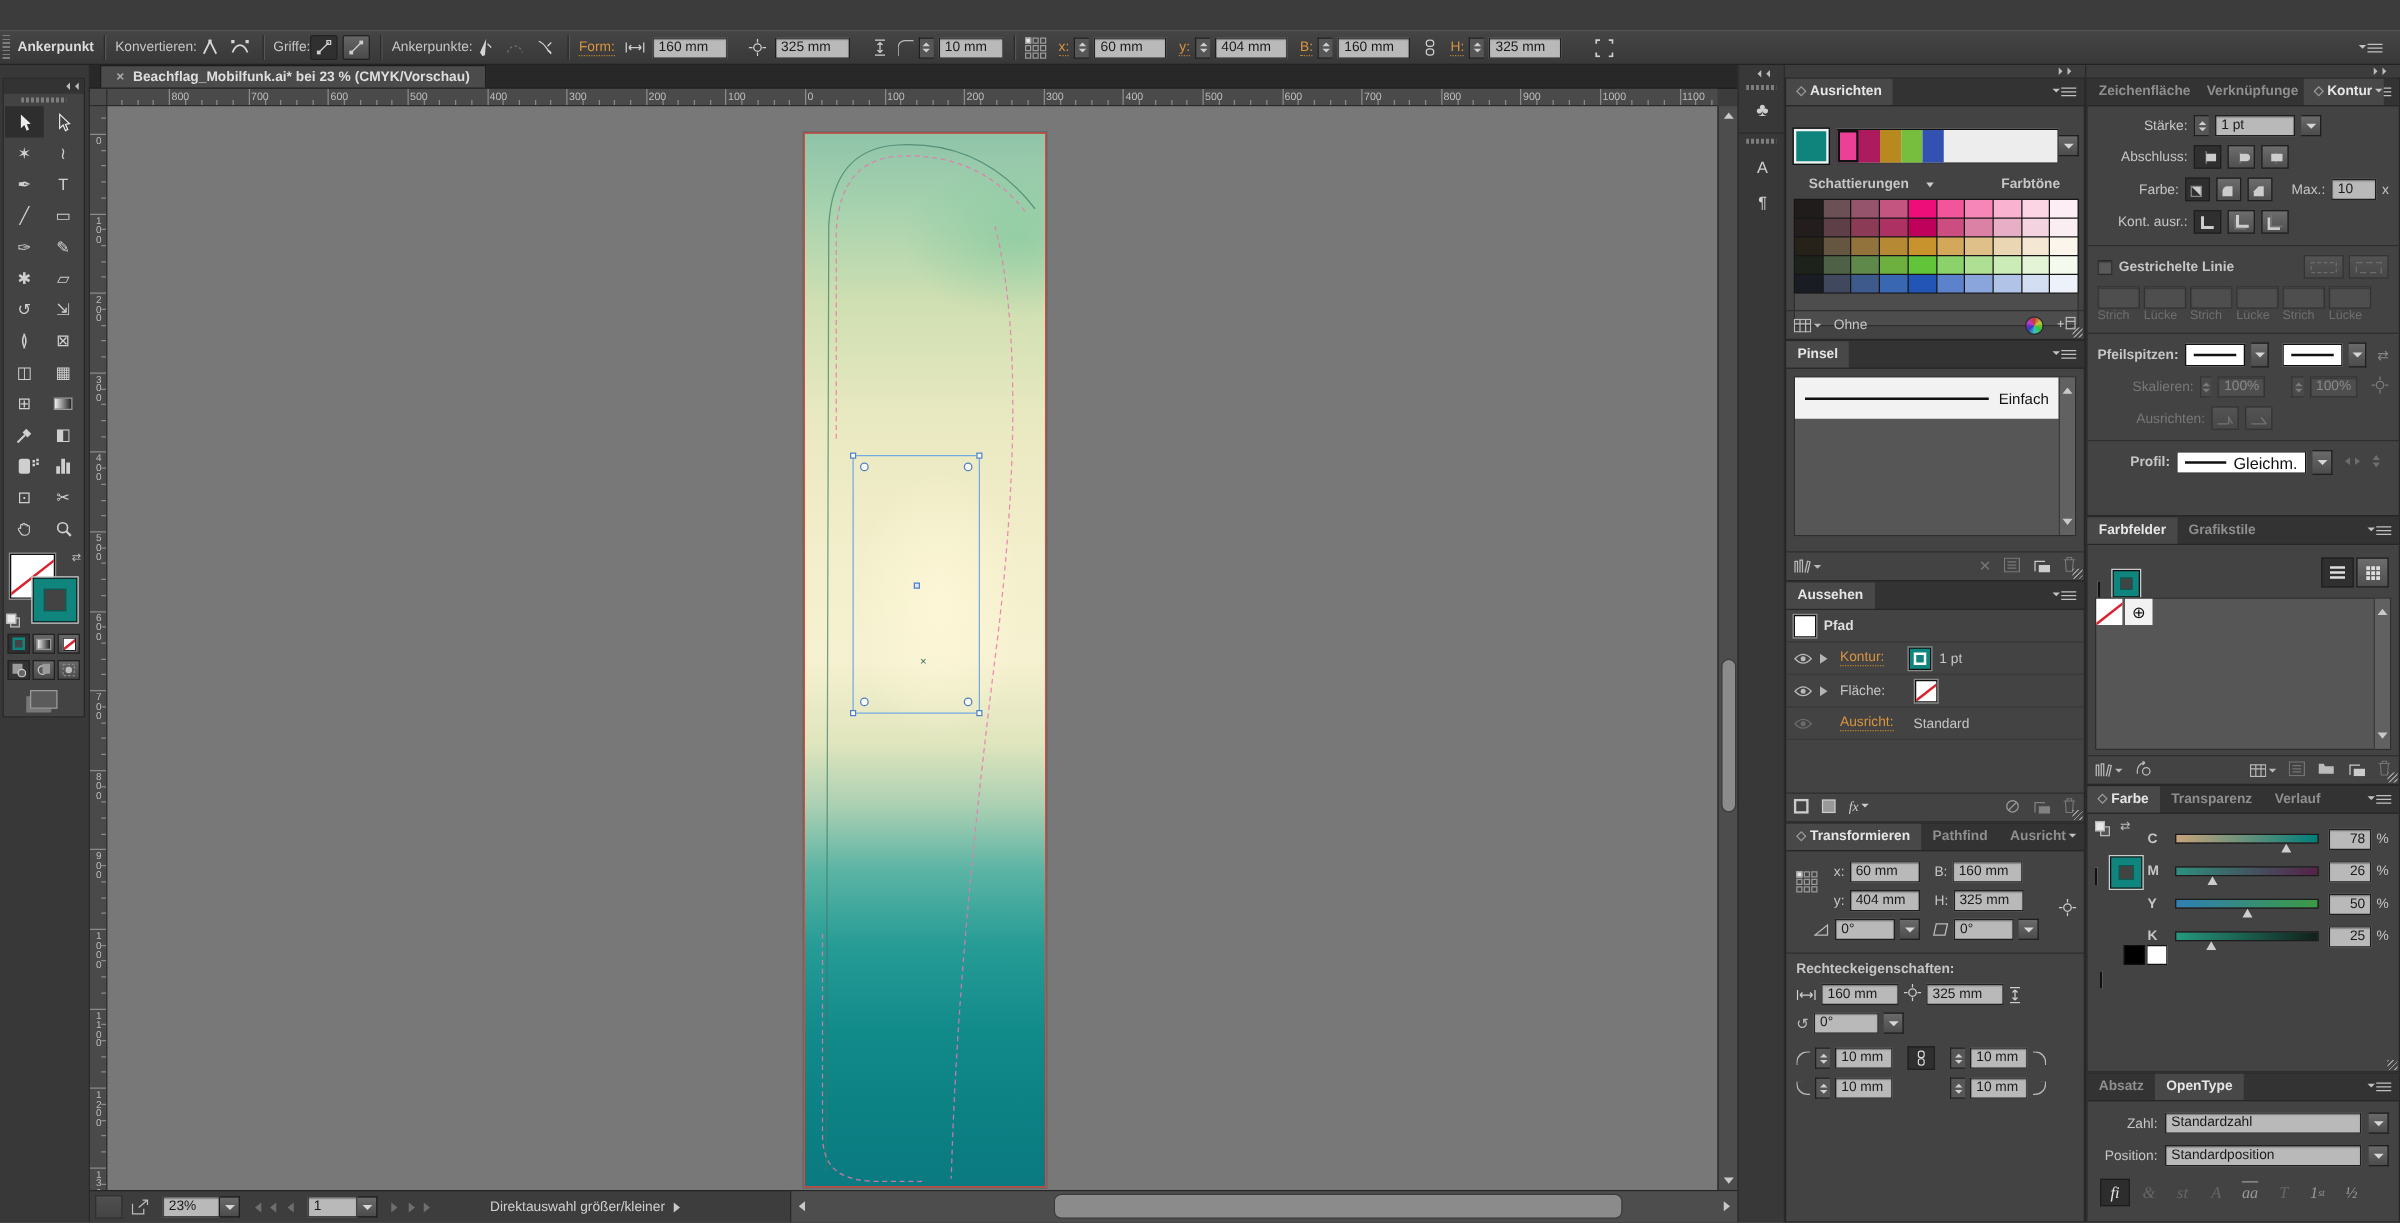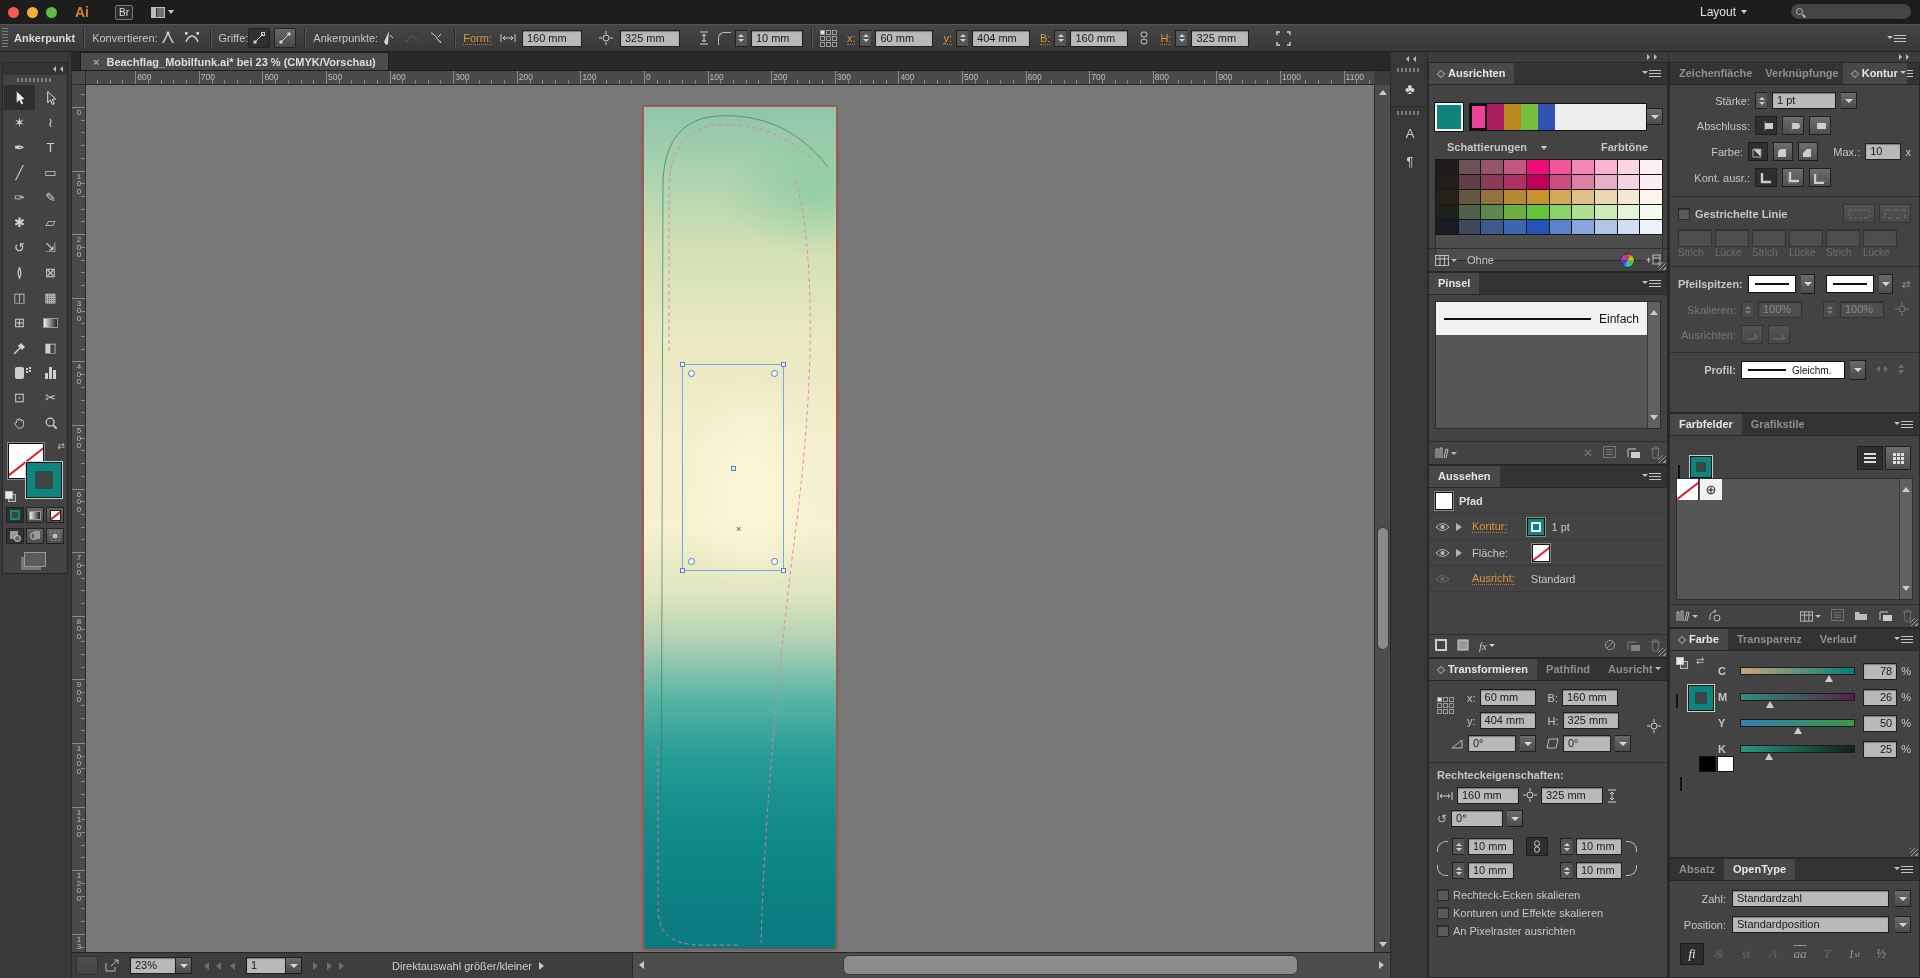--- a/index.html
+++ b/index.html
@@ -3,21 +3,21 @@
 <meta charset="utf-8">
 <style>
   * { margin:0; padding:0; box-sizing:border-box; }
   html,body { width:1920px; height:978px; overflow:hidden; background:#3f3f3f;
               font-family:"Liberation Sans", sans-serif; }
   #app { position:relative; width:1920px; height:978px; background:#3c3c3c; font-size:11px; color:#c8c8c8; }
 
   
   .abs { position:absolute; }
   .lbl { color:#c6c6c6; font-size:11px; white-space:nowrap; }
-  .lbl-dim { color:#787878; }
+  .lbl-dim { color:#787878;margin-left:28px; }
   .lbl-orange { color:#d9953f; border-bottom:1px dotted #b87f35; padding-bottom:0; }
   .field { background:#b9b9b9; color:#1a1a1a; border:1px solid #1f1f1f; height:17px; line-height:15px;
            font-size:11px; padding:0 4px; white-space:nowrap; box-shadow:inset 0 1px 1px rgba(0,0,0,.35); }
   .field.dis { background:#4e4e4e; color:#8a8a8a; border-color:#333; }
   .stepper { width:12px; height:17px; background:#565656; border:1px solid #1f1f1f; border-right:none;
              display:flex; flex-direction:column; align-items:center; justify-content:center; gap:2px; }
   .stepper i, .caret-up, .caret-down { width:0; height:0; border-left:3px solid transparent; border-right:3px solid transparent; }
   .stepper i.u { border-bottom:3px solid #cfcfcf; } .stepper i.d { border-top:3px solid #cfcfcf; }
   .combo-btn { width:16px; height:17px; background:linear-gradient(#6a6a6a,#4c4c4c); border:1px solid #1f1f1f; border-left:none;
                display:flex; align-items:center; justify-content:center; }
@@ -195,38 +195,20 @@
   .ot-btn { width:24px; height:22px; display:flex; align-items:center; justify-content:center; font-size:13px;
             color:#9a9a9a; font-family:"Liberation Serif", serif; font-style:italic; }
   .ot-btn.active { background:#2d2d2d; border:1px solid #1d1d1d; color:#e6e6e6; }
   .ot-btn.dis { opacity:.4; }
 </style>
 </head>
 <body>
 
 <div id="app">
 
-  <div id="menubar" class="abs">
-    <span class="tl" style="background:#f25a53"></span>
-    <span class="tl" style="background:#f0b13c"></span>
-    <span class="tl" style="background:#62ba46"></span>
-    <span id="ai-logo">Ai</span>
-    <span id="bridge-btn">Br</span>
-    <span id="workspace-btn">
-      <span class="ws-ico"></span>
-      <b class="caret-down" style="border-top:4px solid #ccc"></b>
-    </span>
-    <span id="layout-btn">
-      <span>Layout</span>
-      <b class="caret-down" style="border-top:4px solid #ccc"></b>
-    </span>
-    <span id="search-box">
-      <span class="mag"></span>
-    </span>
-  </div>
 
   <div id="controlbar" class="abs">
     <span style="width:6px;height:20px;margin-left:2px;background:repeating-linear-gradient(#7d7d7d 0 1px,transparent 1px 3px)"></span>
     <span class="lbl" style="margin-left:6px;font-weight:bold;color:#dcdcdc">Ankerpunkt</span>
     <span class="sep"></span>
     <span class="lbl">Konvertieren:</span>
     <span class="cb-group">
       <span class="cb-ico">
           <svg width="16" height="16" viewBox="0 0 16 16">
             <path d="M3 13 L8 3 L13 13" fill="none" stroke="#d5d5d5" stroke-width="1.4"></path>
@@ -1103,34 +1085,20 @@
           </span>
         <span class="field" style="width:46px">10 mm</span>
         <span style="width:38px"></span>
         <span class="stepper">
             <i class="u"></i>
             <i class="d"></i>
           </span>
         <span class="field" style="width:46px">10 mm</span>
         <span class="corner-arc br"></span>
       </div>
-      <div id="tf-checkboxes" style="margin-top:10px">
-          <div class="tf-row" style="margin-top: 6px;">
-            <span class="chk"></span>
-            <span class="lbl">Rechteck-Ecken skalieren</span>
-          </div>
-          <div class="tf-row" style="margin-top: 6px;">
-            <span class="chk"></span>
-            <span class="lbl">Konturen und Effekte skalieren</span>
-          </div>
-          <div class="tf-row" style="margin-top: 6px;">
-            <span class="chk"></span>
-            <span class="lbl">An Pixelraster ausrichten</span>
-          </div>
-        </div>
     </div>
   </div>
 
   <div id="panel-col2" class="abs">
     <span class="dbl-arrow-r abs" style="right:8px;top:2px">
         <i></i>
         <i></i>
       </span>
 
     <div class="panel" style="top:10px;height:351px">
@@ -1291,21 +1259,21 @@
             <svg width="14" height="10" viewBox="0 0 14 10">
               <path d="M1 9h12M9 4l4 5" fill="none" stroke="#bbb"></path>
             </svg>
           </span>
       </div>
       <div style="border-top:1px solid #2e2e2e;margin-top:8px"></div>
       <div class="kt-row">
         <span class="lbl" style="width:58px;text-align:right;font-weight:bold">Profil:</span>
         <span class="white-combo" style="width:104px">
           <span class="line-prev" style="max-width:38px"></span>
-          <span style="font-size:10px">Gleichm.</span>
+          <span style="font-size:13px">Gleichm.</span>
         </span>
         <span class="combo-btn" style="height:20px">
             <b></b>
           </span>
         <span style="opacity:.35;margin-left:4px"><svg width="14" height="12" viewBox="0 0 14 12">
               <path d="M7 1v10M1 6l4-3v6zM13 6l-4-3v6z" fill="#bbb"></path>
             </svg></span>
         <span style="opacity:.35"><svg width="14" height="12" viewBox="0 0 14 12">
               <path d="M1 6h12M7 1 4 5h6zM7 11 4 7h6z" fill="#bbb"></path>
             </svg></span>

